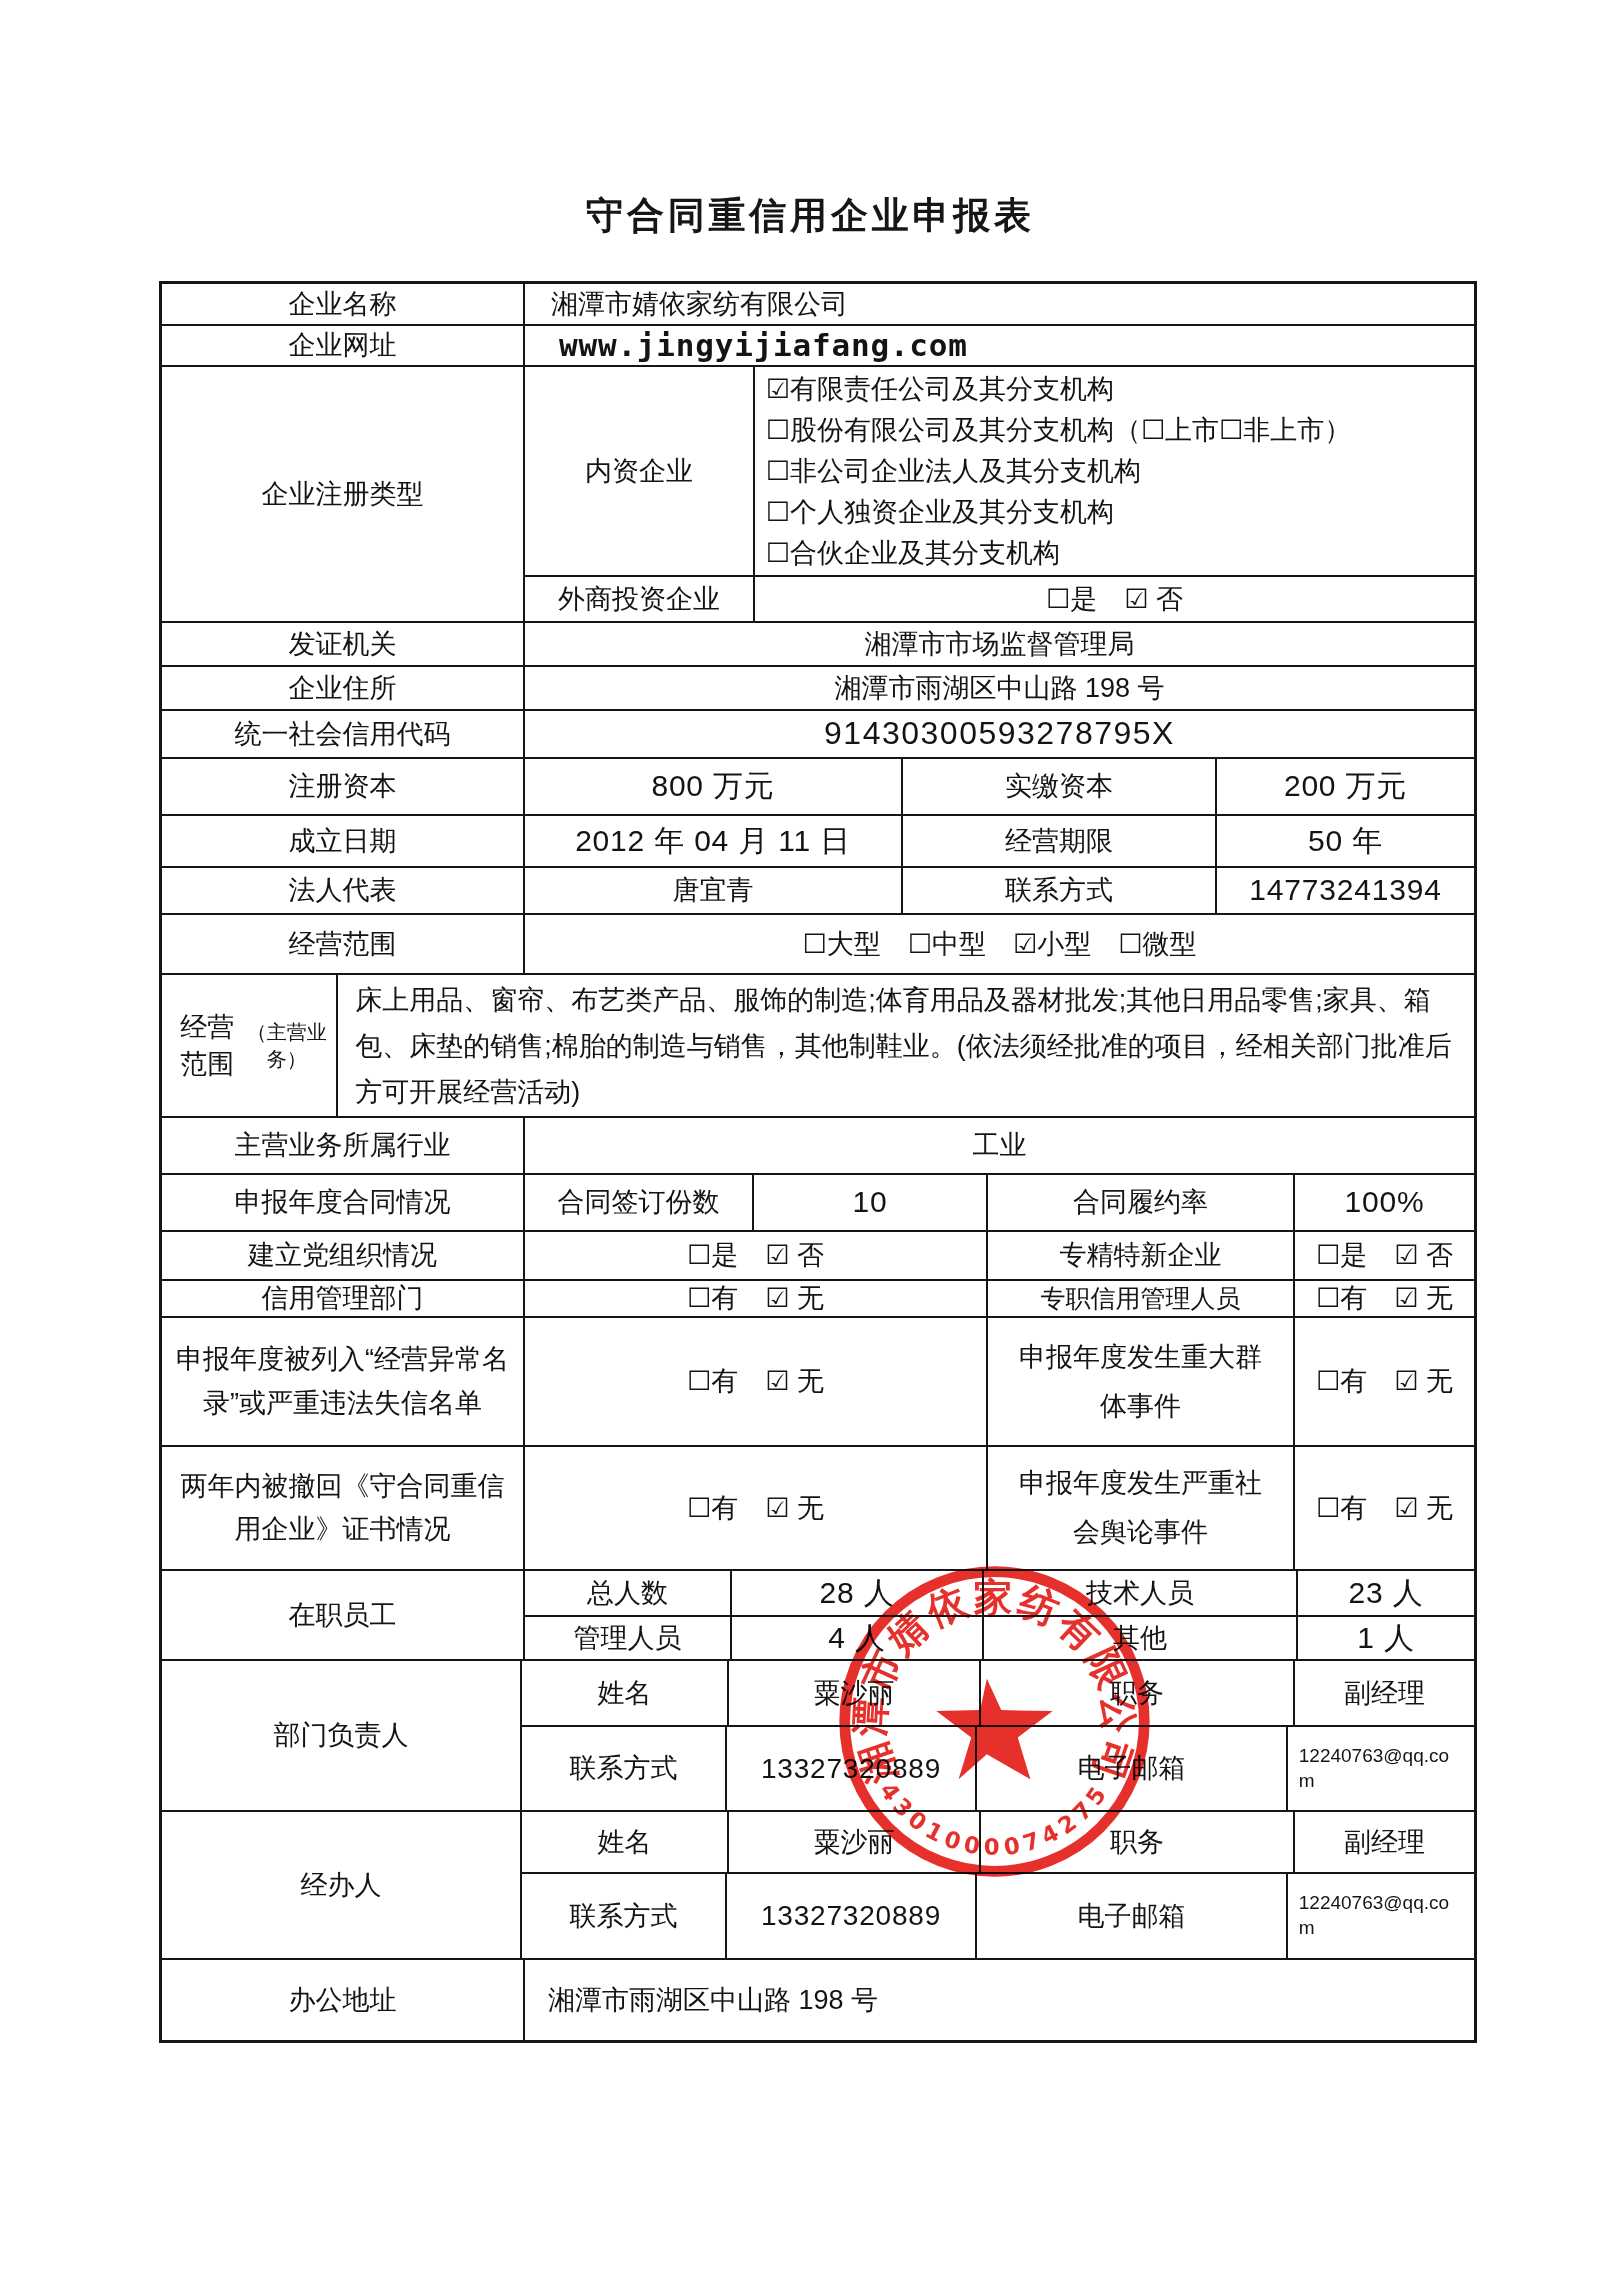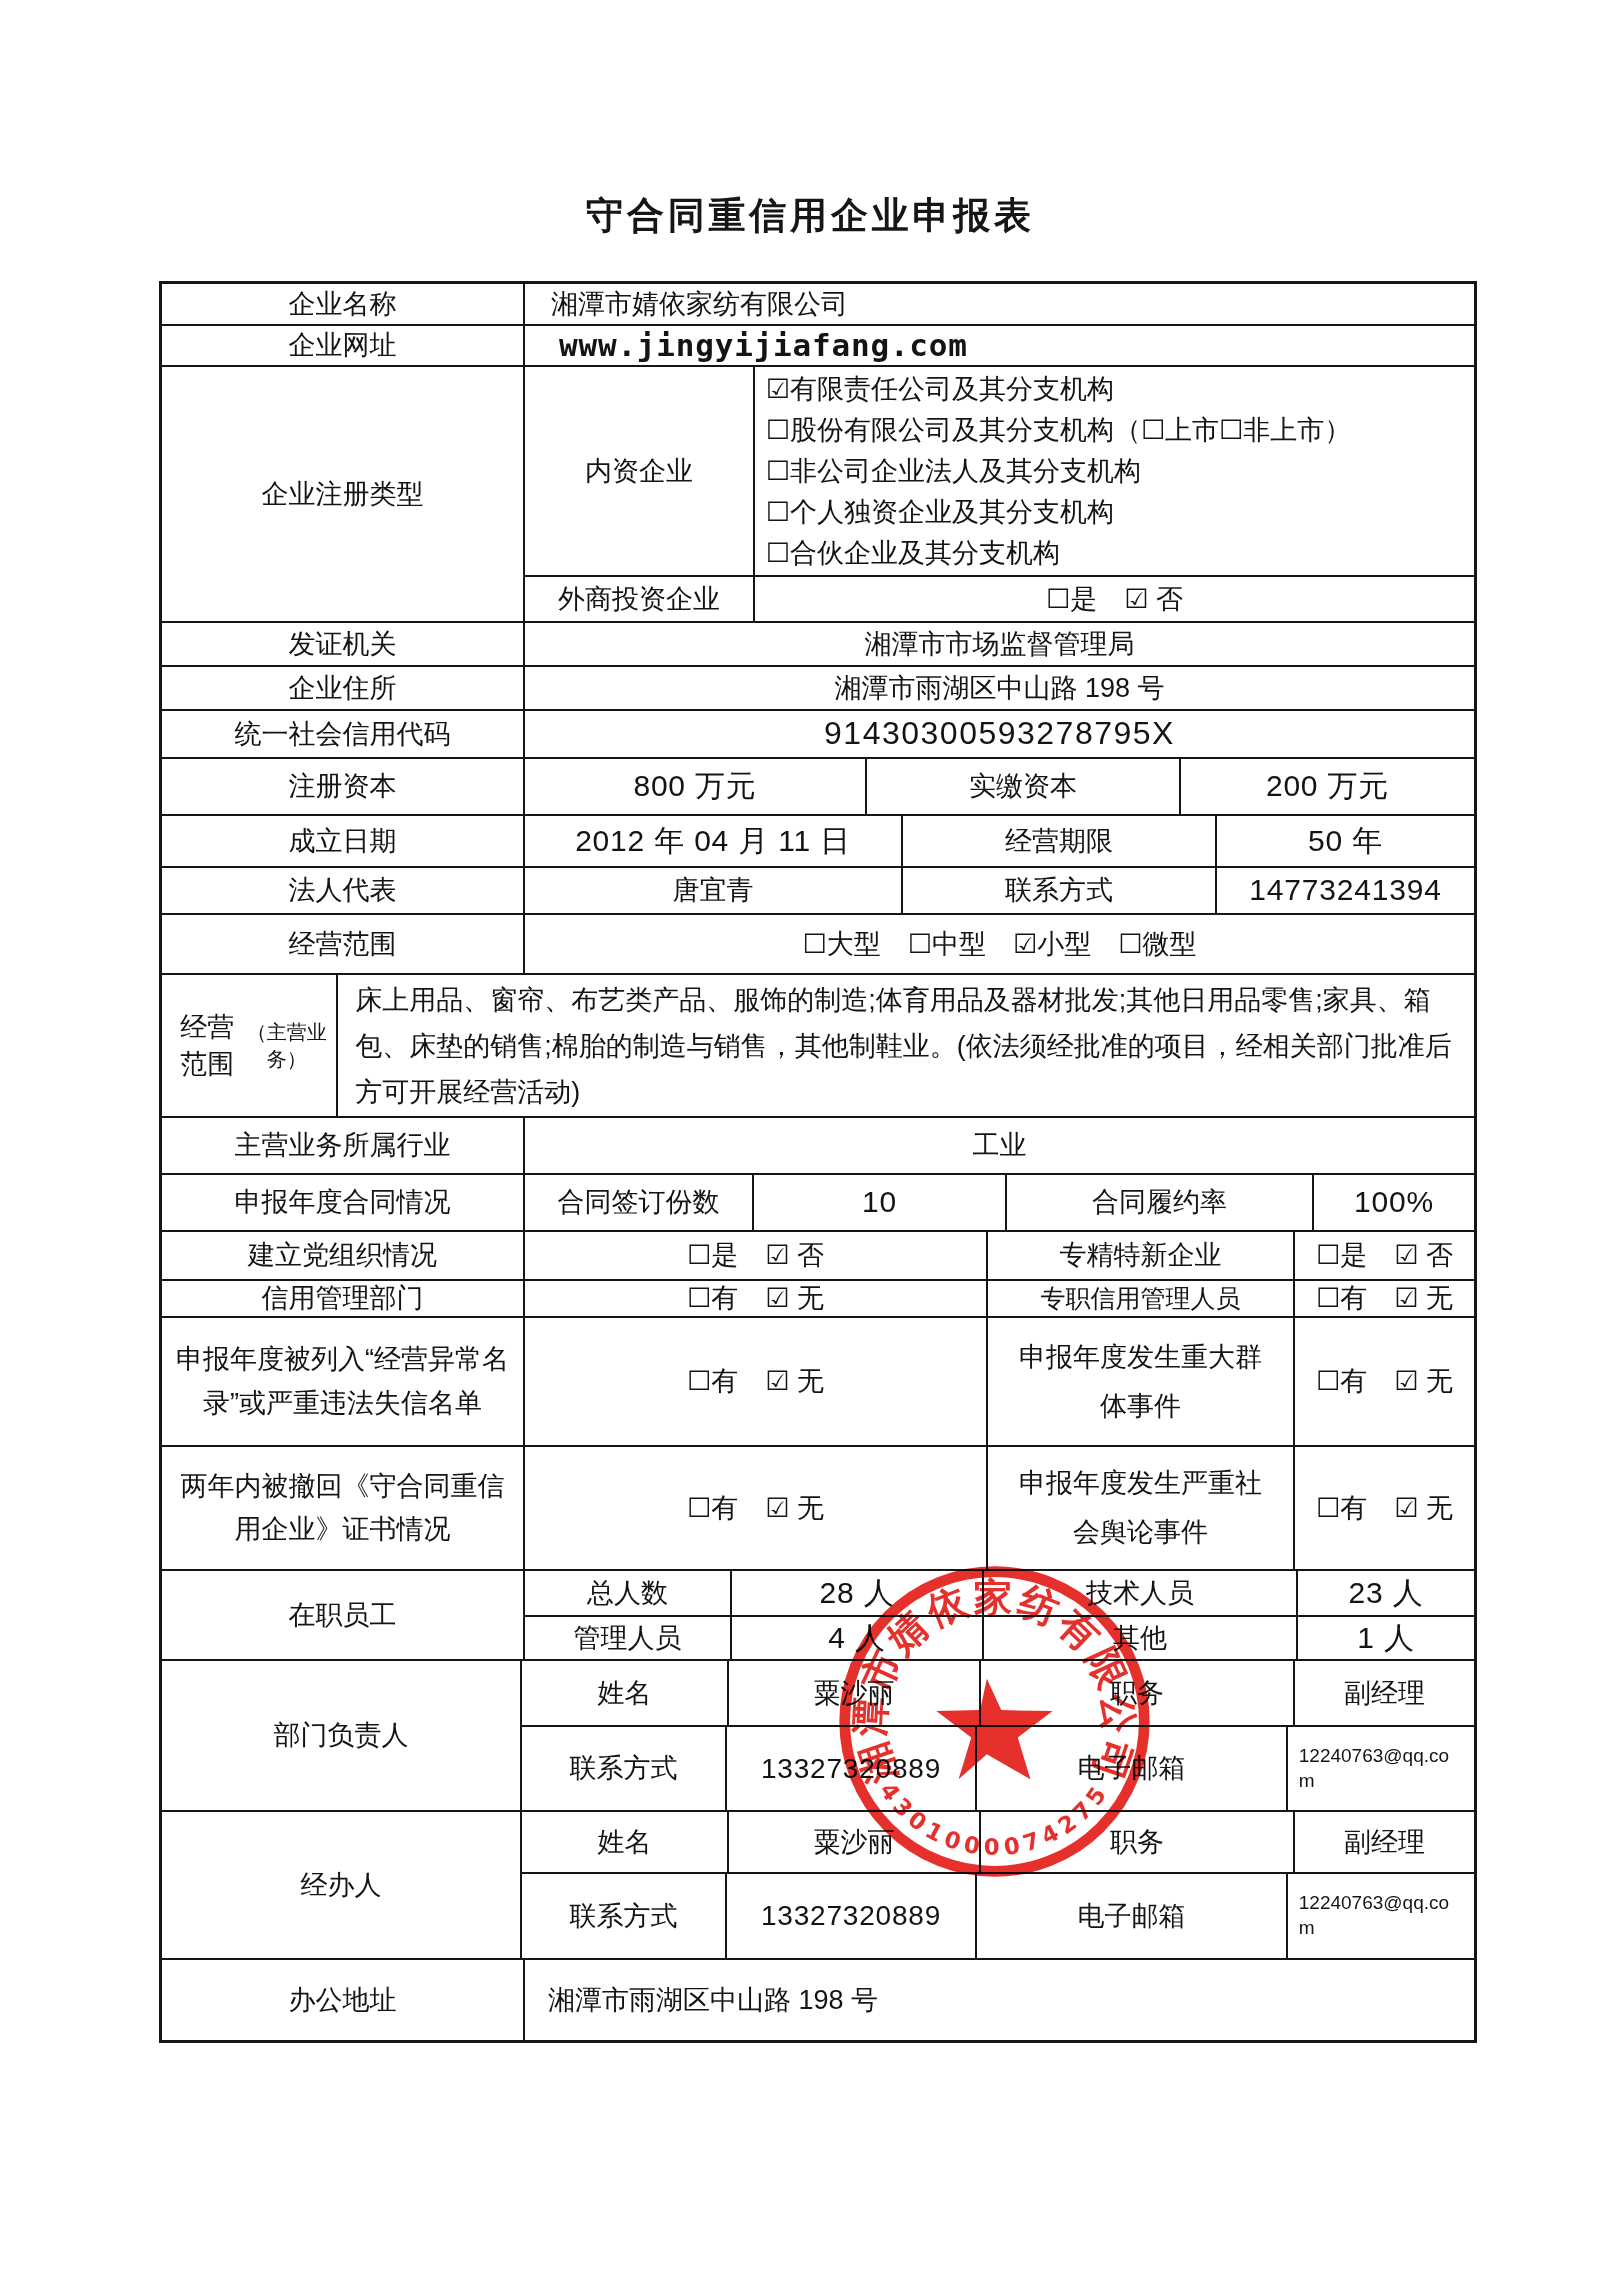--- a/index.html
+++ b/index.html
@@ -95,21 +95,21 @@
       <div class="c last grow">湘潭市雨湖区中山路 198 号</div>
     </div>
 
     <div class="r" style="height:48px">
       <div class="c lbl" style="width:363px">统一社会信用代码</div>
       <div class="c last grow code">91430300593278795X</div>
     </div>
 
     <div class="r" style="height:57px">
       <div class="c lbl" style="width:363px">注册资本</div>
-      <div class="c val-num" style="width:342px">800 万元</div>
+      <div class="c val-num" style="width:378px">800 万元</div>
       <div class="c lbl" style="width:314px">实缴资本</div>
       <div class="c last grow val-num">200 万元</div>
     </div>
 
     <div class="r" style="height:52px">
       <div class="c lbl" style="width:363px">成立日期</div>
       <div class="c val-num" style="width:378px">2012 年 04 月 11 日</div>
       <div class="c lbl" style="width:314px">经营期限</div>
       <div class="c last grow val-num">50 年</div>
     </div>
@@ -135,21 +135,21 @@
     </div>
 
     <div class="r" style="height:57px">
       <div class="c lbl" style="width:363px">主营业务所属行业</div>
       <div class="c last grow">工业</div>
     </div>
 
     <div class="r" style="height:57px">
       <div class="c lbl" style="width:363px">申报年度合同情况</div>
       <div class="c lbl" style="width:229px">合同签订份数</div>
-      <div class="c val-num" style="width:253px">10</div>
+      <div class="c val-num" style="width:234px">10</div>
       <div class="c lbl" style="width:307px">合同履约率</div>
       <div class="c last grow val-num">100%</div>
     </div>
 
     <div class="r" style="height:49px">
       <div class="c lbl" style="width:363px">建立党组织情况</div>
       <div class="c" style="width:463px">☐是　☑ 否</div>
       <div class="c lbl" style="width:307px">专精特新企业</div>
       <div class="c last grow">☐是　☑ 否</div>
     </div>

